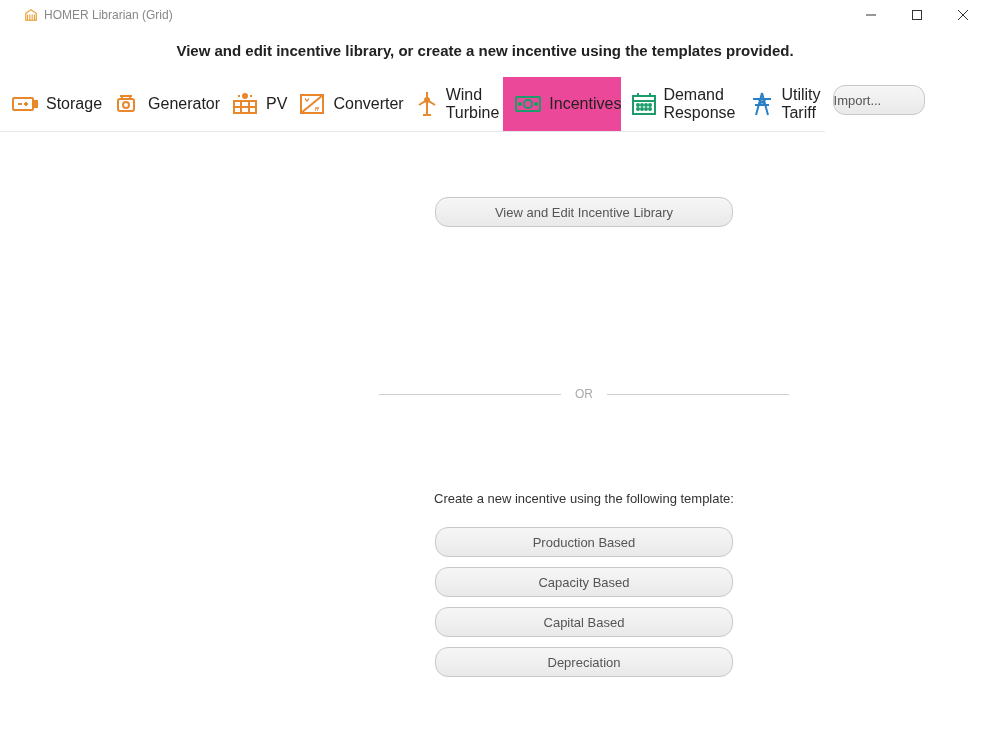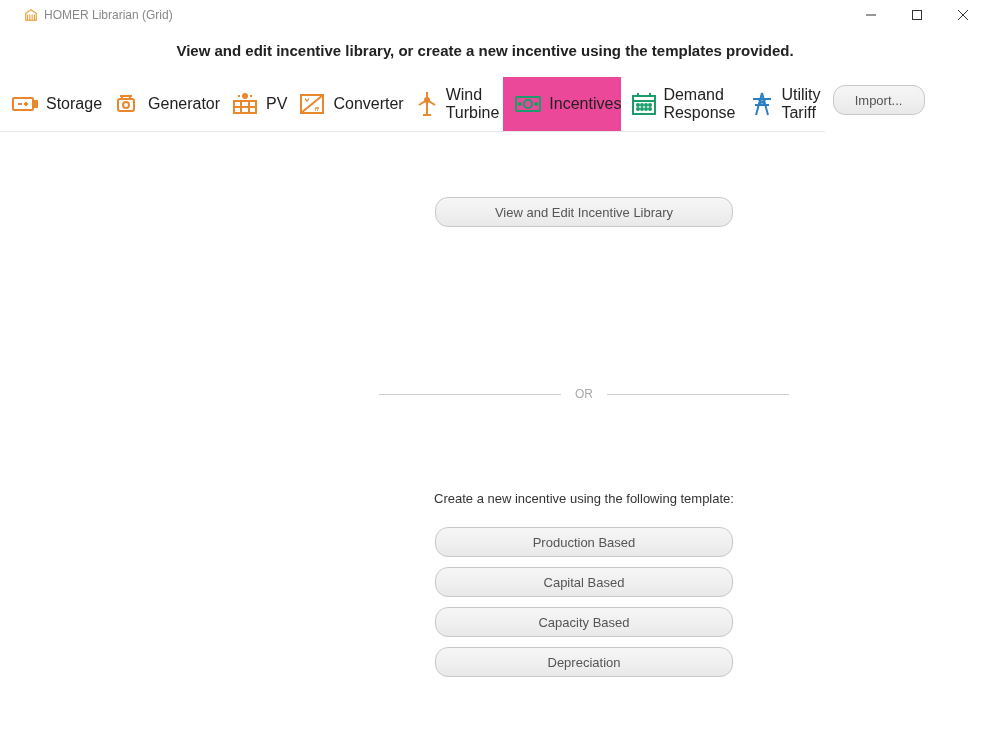--- a/index.html
+++ b/index.html
@@ -122,21 +122,21 @@
       width: 92px;
       height: 30px;
       background: linear-gradient(#f6f6f6, #e9e9e9);
       border: 1px solid #c8c8c8;
       border-radius: 12px;
       font-size: 13px;
       color: #555;
       cursor: pointer;
       display: flex;
       align-items: center;
-      justify-content: center;
+      justify-content: flex-start;
     }
     .or-divider {
       width: 410px;
       display: flex;
       align-items: center;
       margin: 150px 0 90px 0;
       color: #aaa;
       font-size: 12px;
     }
     .or-line {
@@ -327,22 +327,22 @@
       <div class="or-text">OR</div>
       <div class="or-line"></div>
     </div>
 
     <div class="template-label">Create a new incentive using the following template:</div>
 
     <button class="wide-btn">
       <span>Production Based</span>
     </button>
     <button class="wide-btn">
+      <span>Capacity Based</span>
+    </button>
+    <button class="wide-btn">
       <span>Capital Based</span>
-    </button>
-    <button class="wide-btn">
-      <span>Capacity Based</span>
     </button>
     <button class="wide-btn">
       <span>Depreciation</span>
     </button>
   </div>
 </div>
 
 </body></html>

